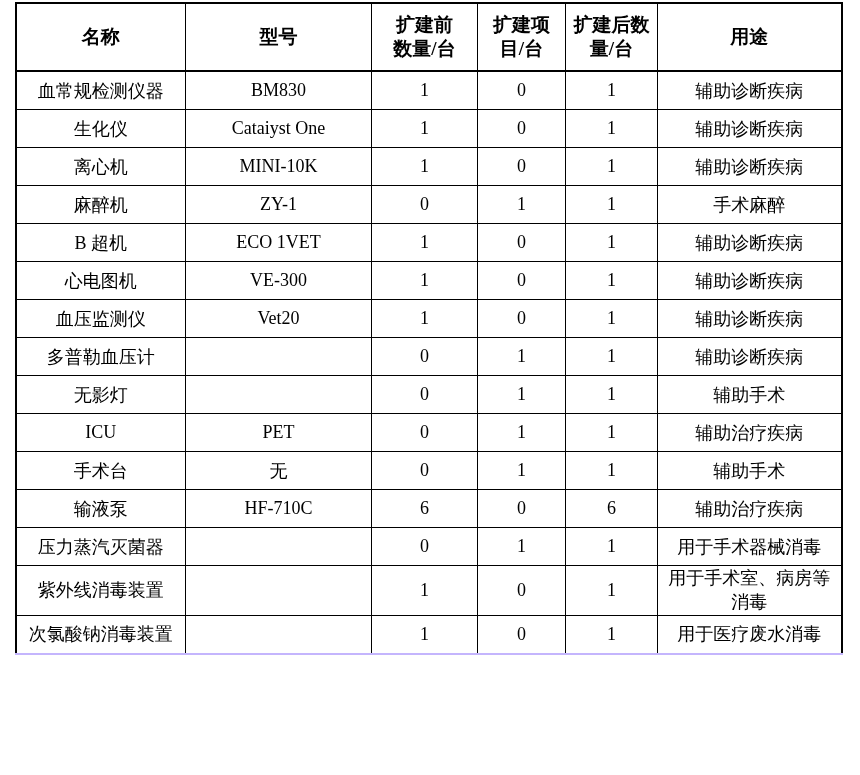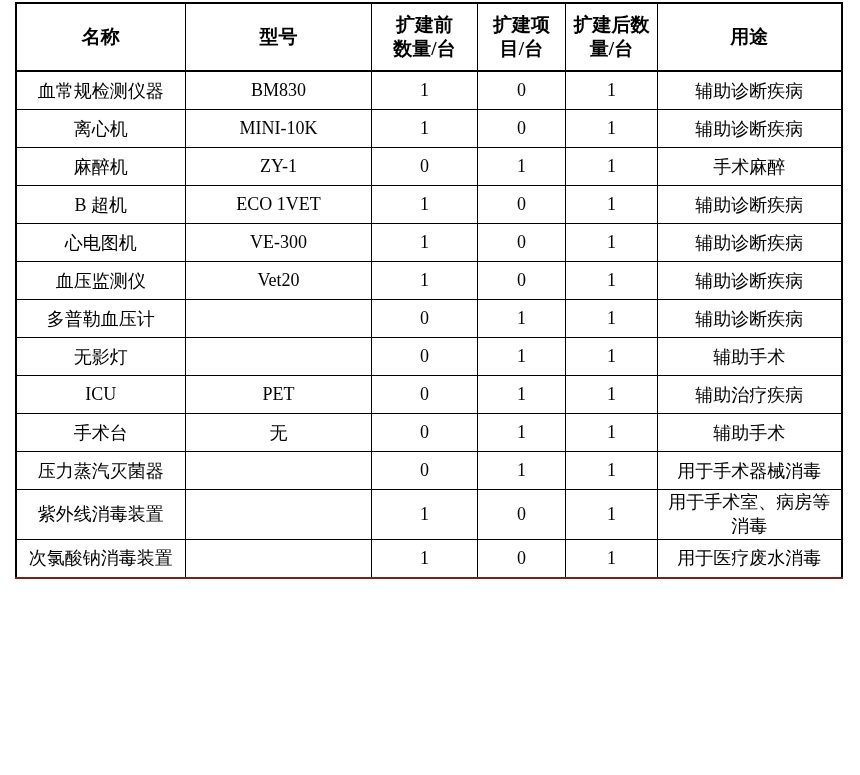--- a/index.html
+++ b/index.html
@@ -46,21 +46,21 @@
     line-height: 1.25;
     height: 66px;
   }
   table.equip tbody tr td {
     border-top: 1px solid #000;
     border-bottom: 1px solid #000;
     font-size: 18px;
     height: 37px;
   }
   table.equip tbody tr:last-child td {
-    border-bottom: 2px solid #7f1d1d;
+    border-bottom: 2px solid #c4b5fd;
   }
   table.equip tbody tr td:first-child,
   table.equip thead tr th:first-child {
     border-left: 2px solid #000;
   }
   table.equip tbody tr td:last-child,
   table.equip thead tr th:last-child {
     border-right: 2px solid #000;
   }
   .cell-name { font-size: 18px; }
@@ -112,20 +112,28 @@
     <tbody>
       <tr>
         <td class="cell-name">血常规检测仪器</td>
         <td class="cell-model">BM830</td>
         <td class="cell-num">1</td>
         <td class="cell-num">0</td>
         <td class="cell-num">1</td>
         <td class="cell-use">辅助诊断疾病</td>
       </tr>
       <tr>
+        <td class="cell-name">生化仪</td>
+        <td class="cell-model">Cataiyst One</td>
+        <td class="cell-num">1</td>
+        <td class="cell-num">0</td>
+        <td class="cell-num">1</td>
+        <td class="cell-use">辅助诊断疾病</td>
+      </tr>
+      <tr>
         <td class="cell-name">离心机</td>
         <td class="cell-model">MINI-10K</td>
         <td class="cell-num">1</td>
         <td class="cell-num">0</td>
         <td class="cell-num">1</td>
         <td class="cell-use">辅助诊断疾病</td>
       </tr>
       <tr>
         <td class="cell-name">麻醉机</td>
         <td class="cell-model">ZY-1</td>
@@ -182,20 +190,28 @@
         <td class="cell-num">1</td>
         <td class="cell-use">辅助治疗疾病</td>
       </tr>
       <tr>
         <td class="cell-name">手术台</td>
         <td class="cell-model">无</td>
         <td class="cell-num">0</td>
         <td class="cell-num">1</td>
         <td class="cell-num">1</td>
         <td class="cell-use">辅助手术</td>
+      </tr>
+      <tr>
+        <td class="cell-name">输液泵</td>
+        <td class="cell-model">HF-710C</td>
+        <td class="cell-num">6</td>
+        <td class="cell-num">0</td>
+        <td class="cell-num">6</td>
+        <td class="cell-use">辅助治疗疾病</td>
       </tr>
       <tr>
         <td class="cell-name">压力蒸汽灭菌器</td>
         <td class="cell-model"></td>
         <td class="cell-num">0</td>
         <td class="cell-num">1</td>
         <td class="cell-num">1</td>
         <td class="cell-use">用于手术器械消毒</td>
       </tr>
       <tr>

